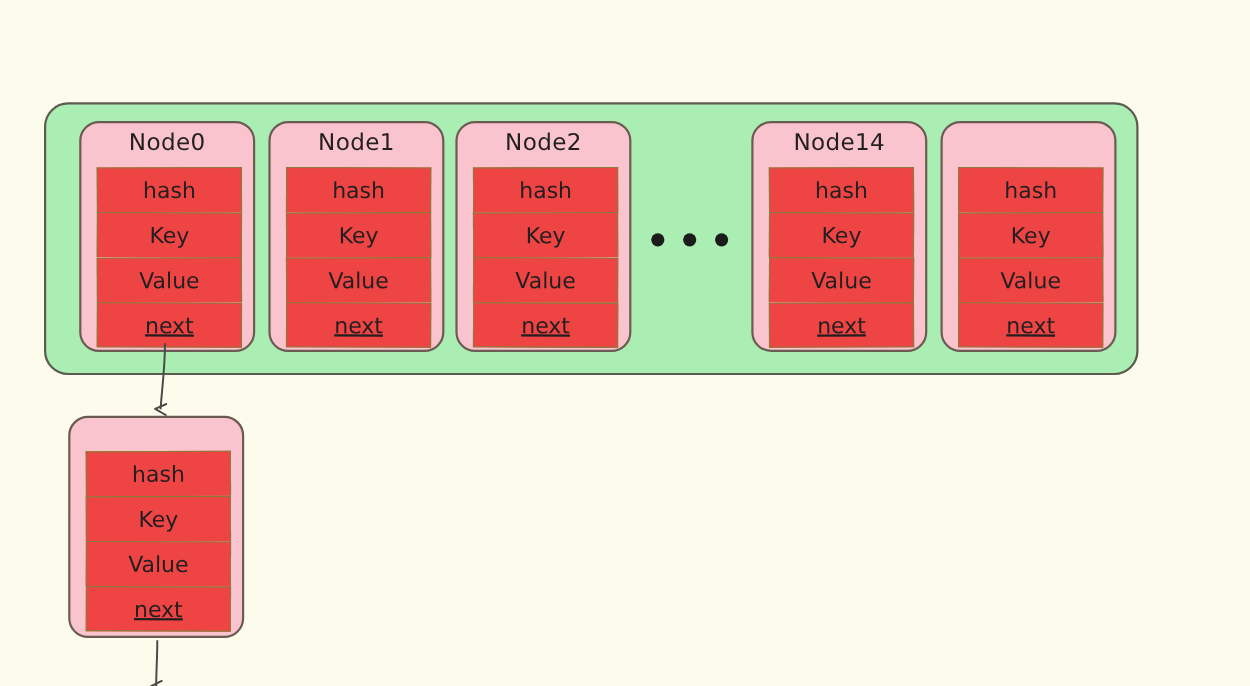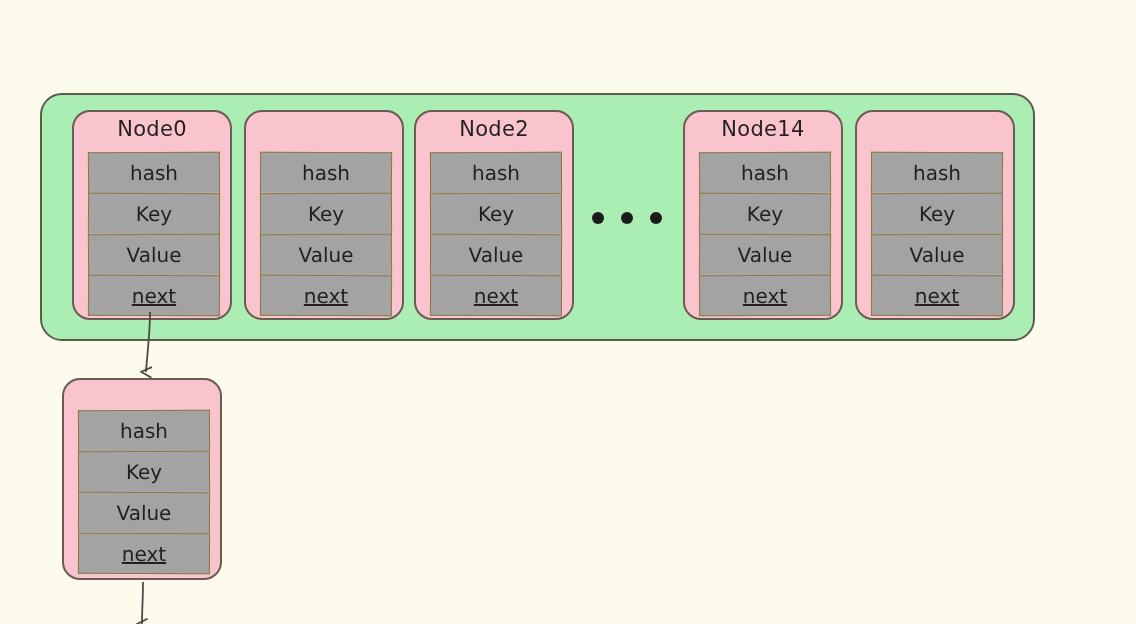--- a/index.html
+++ b/index.html
@@ -61,21 +61,21 @@
 
   
   .fields {
     position: absolute;
     left: 14px;
     top: 40px;
     width: 132px;
   }
   .field {
     height: 41px;
-    background: #a3a3a3;
+    background: #ef4444;
     border: 1.6px solid #8c7c3a;
     border-bottom-width: 0;
     display: flex;
     align-items: center;
     justify-content: center;
     font-size: 20px;
     color: #231f20;
     position: relative;
   }
   .field:last-child { border-bottom-width: 1.6px; text-decoration: underline; }
@@ -138,20 +138,21 @@
     <div class="node-title">Node0</div>
     <div class="fields">
       <div class="field r0">hash</div>
       <div class="field r1">Key</div>
       <div class="field r2">Value</div>
       <div class="field r3">next</div>
     </div>
   </div>
 
   <div class="node" style="left:244px;">
+    <div class="node-title">Node1</div>
     <div class="fields">
       <div class="field r1">hash</div>
       <div class="field r2">Key</div>
       <div class="field r0">Value</div>
       <div class="field r3">next</div>
     </div>
   </div>
 
   <div class="node" style="left:414px;">
     <div class="node-title">Node2</div>

